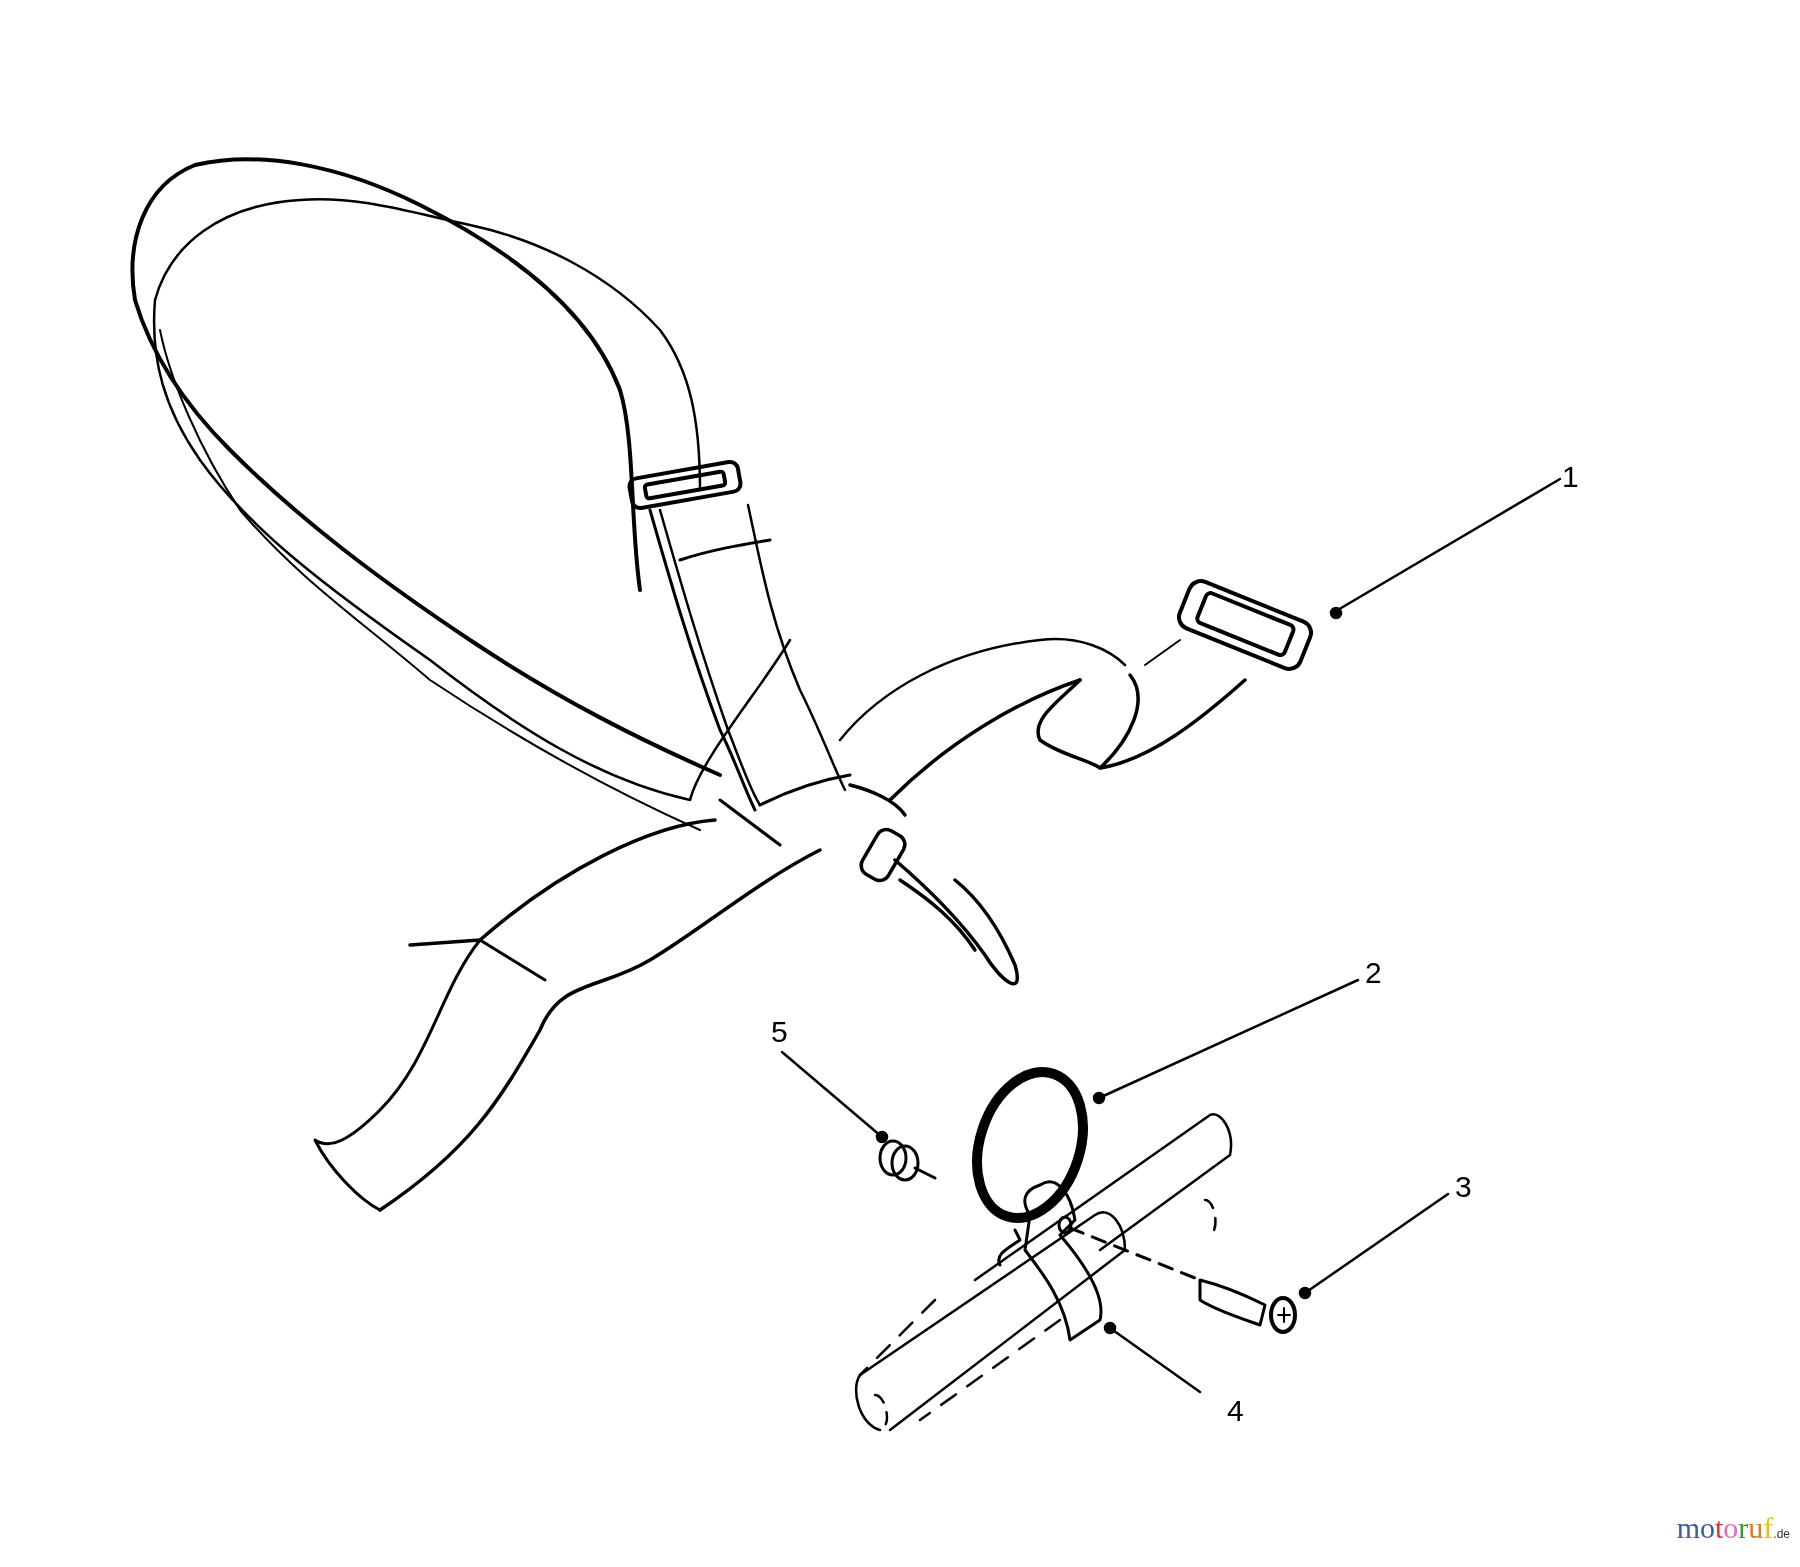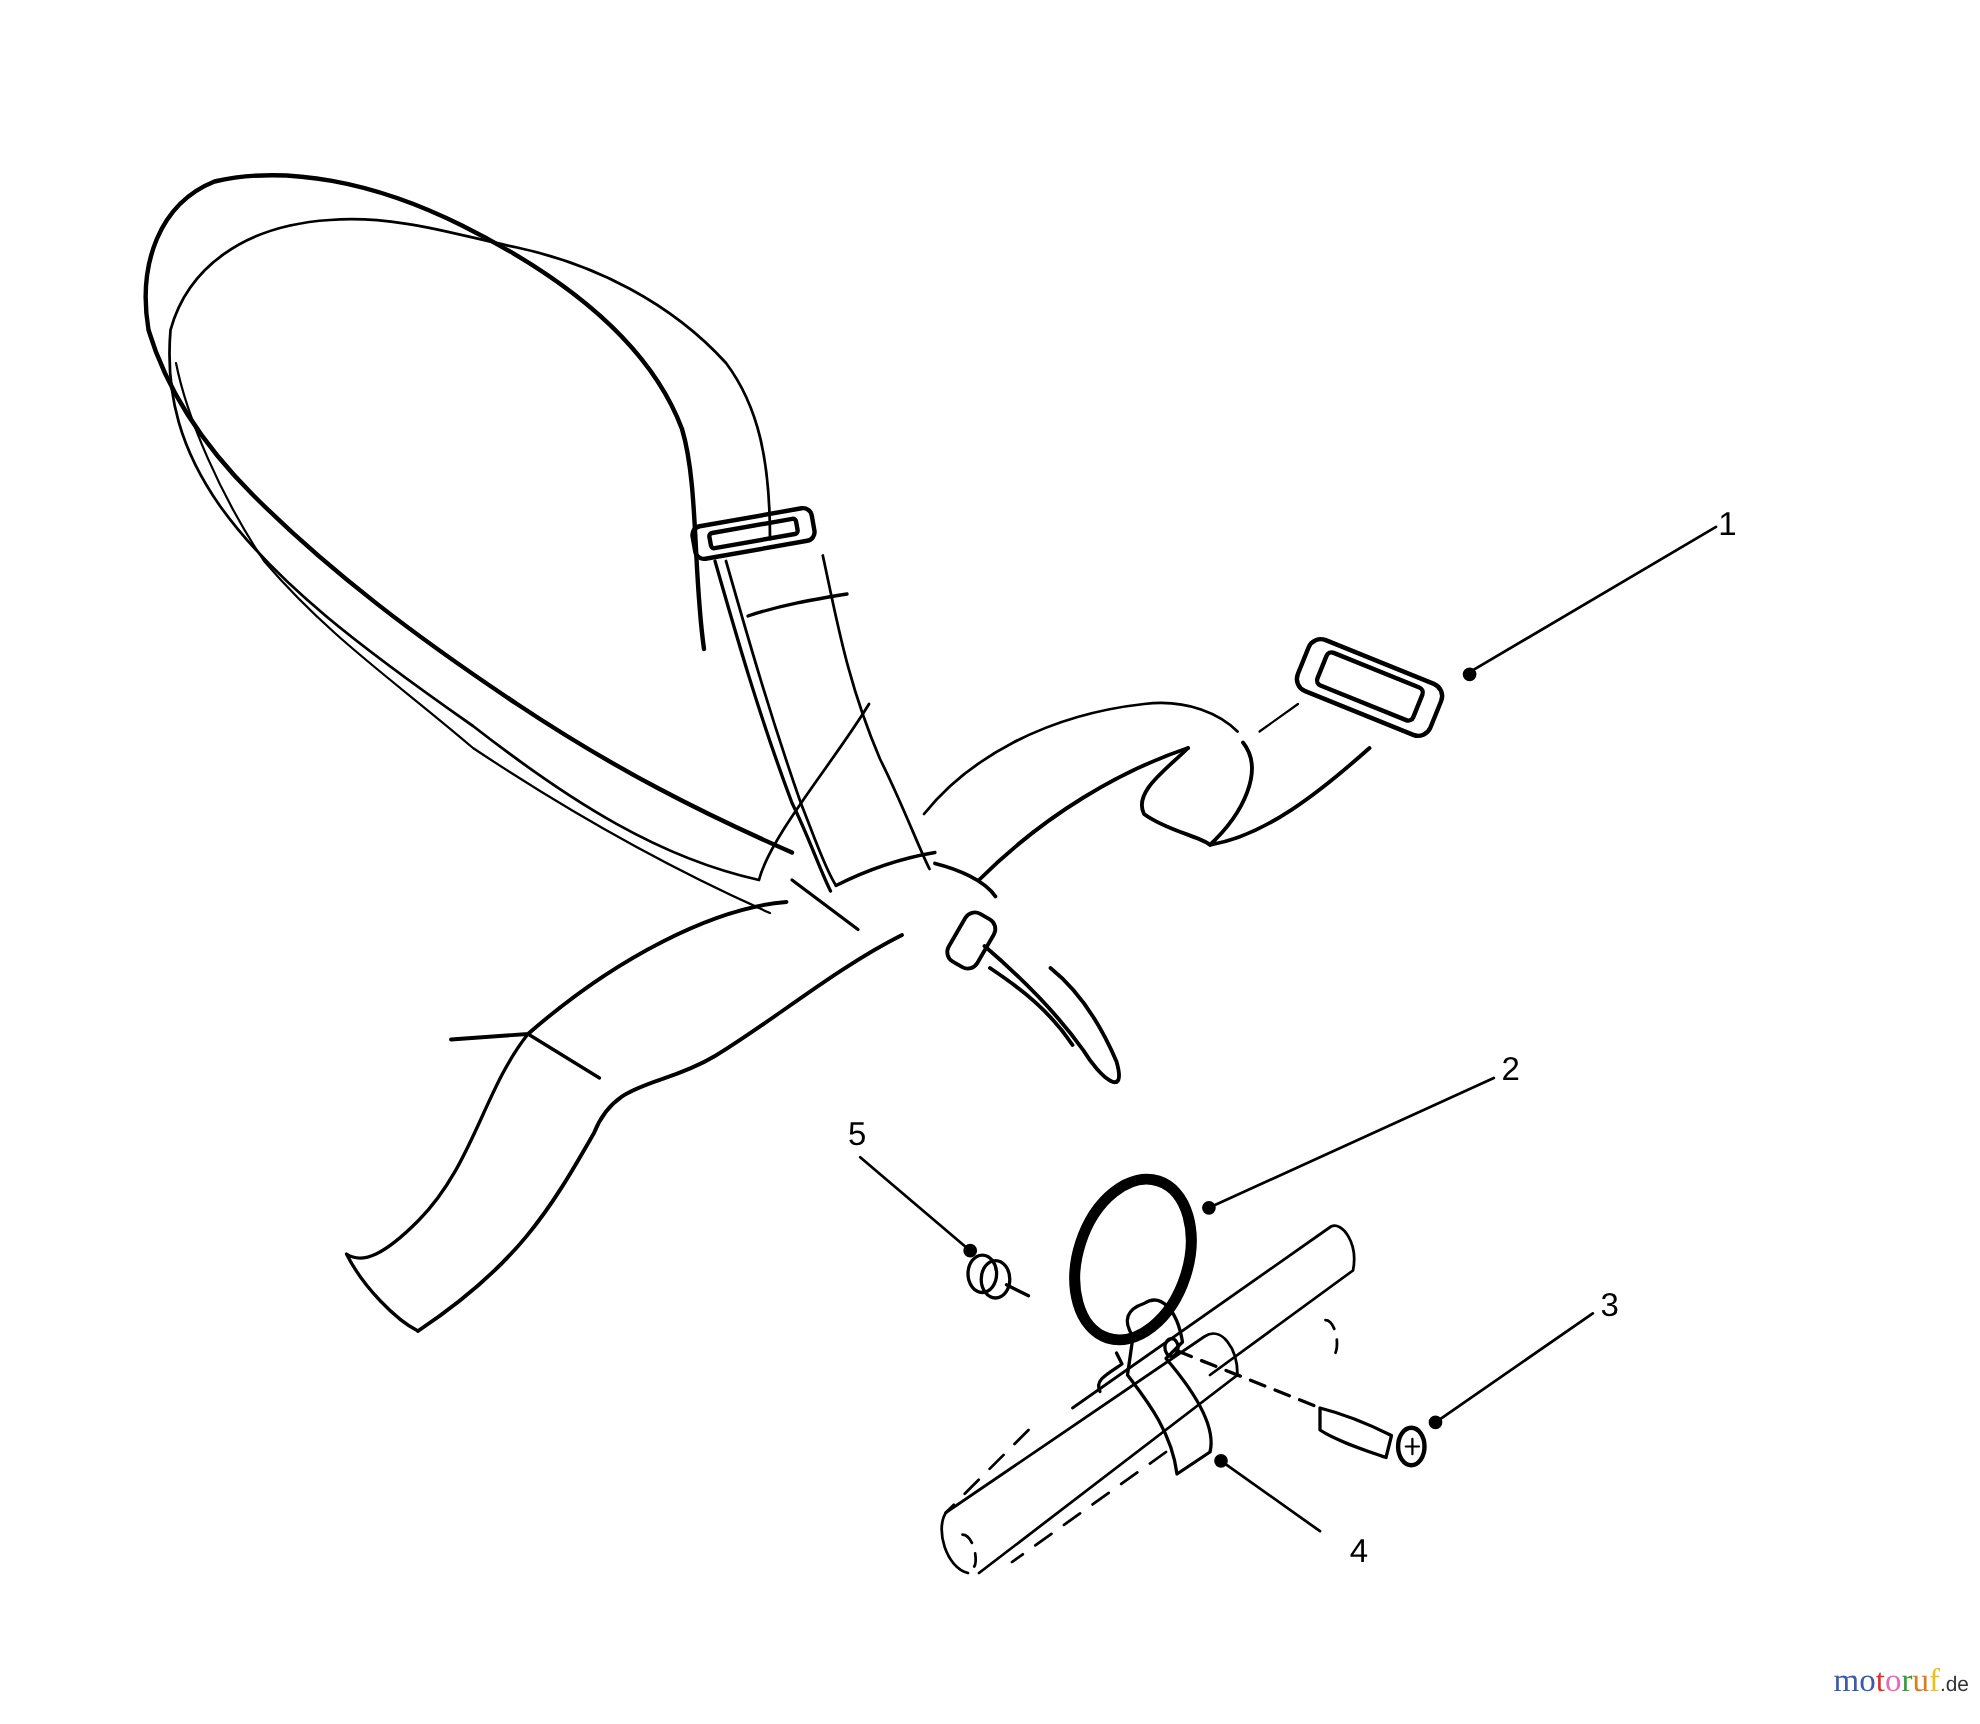--- a/index.html
+++ b/index.html
@@ -1,21 +1,21 @@
 <!DOCTYPE html>
 <html><head>
 <meta charset="utf-8">
 <style>
   html, body { margin: 0; padding: 0; background: #ffffff; }
   body { width: 1800px; height: 1567px; position: relative; overflow: hidden; font-family: "Liberation Sans", sans-serif; }
   svg.diagram { position: absolute; left: 0; top: 0; width: 1800px; height: 1567px; }
   .callout-num { position: absolute; font-family: "Liberation Sans", sans-serif; font-size: 30px; color: #000; line-height: 1; }
   .watermark { position: absolute; right: 10px; bottom: 22px; font-family: "Liberation Serif", serif; font-size: 30px; letter-spacing: 0px; }
   .watermark span { display: inline-block; }
-  .watermark .tld { font-family: "Liberation Sans", sans-serif; font-size: 19px; color: #333; }
+  .watermark .tld { font-family: "Liberation Sans", sans-serif; font-size: 12px; color: #333; }
 </style>
 </head>
 <body>
 
 <svg class="diagram" viewBox="0 0 1800 1567" xmlns="http://www.w3.org/2000/svg" fill="none" stroke="#000" stroke-linecap="round" stroke-linejoin="round">
 
   <g>
     <path stroke-width="4" d="M720,775 C640,740 560,700 470,640 C380,580 300,520 230,450 C180,400 150,350 135,300 C125,240 145,185 195,165 C260,150 340,165 420,205 C510,250 590,310 620,390 C635,440 630,520 640,590"></path>
     <path stroke-width="2.5" d="M790,640 C760,690 700,760 690,800 C600,780 520,730 430,660 C330,590 250,530 200,460 C165,410 150,360 155,300 C170,245 220,205 300,200 C360,195 420,215 470,225 C540,240 610,275 660,330 C690,370 700,420 700,490"></path>
     <path stroke-width="2" d="M160,330 C170,380 200,450 240,510 C300,580 360,620 430,680 C520,740 610,790 700,830"></path>

